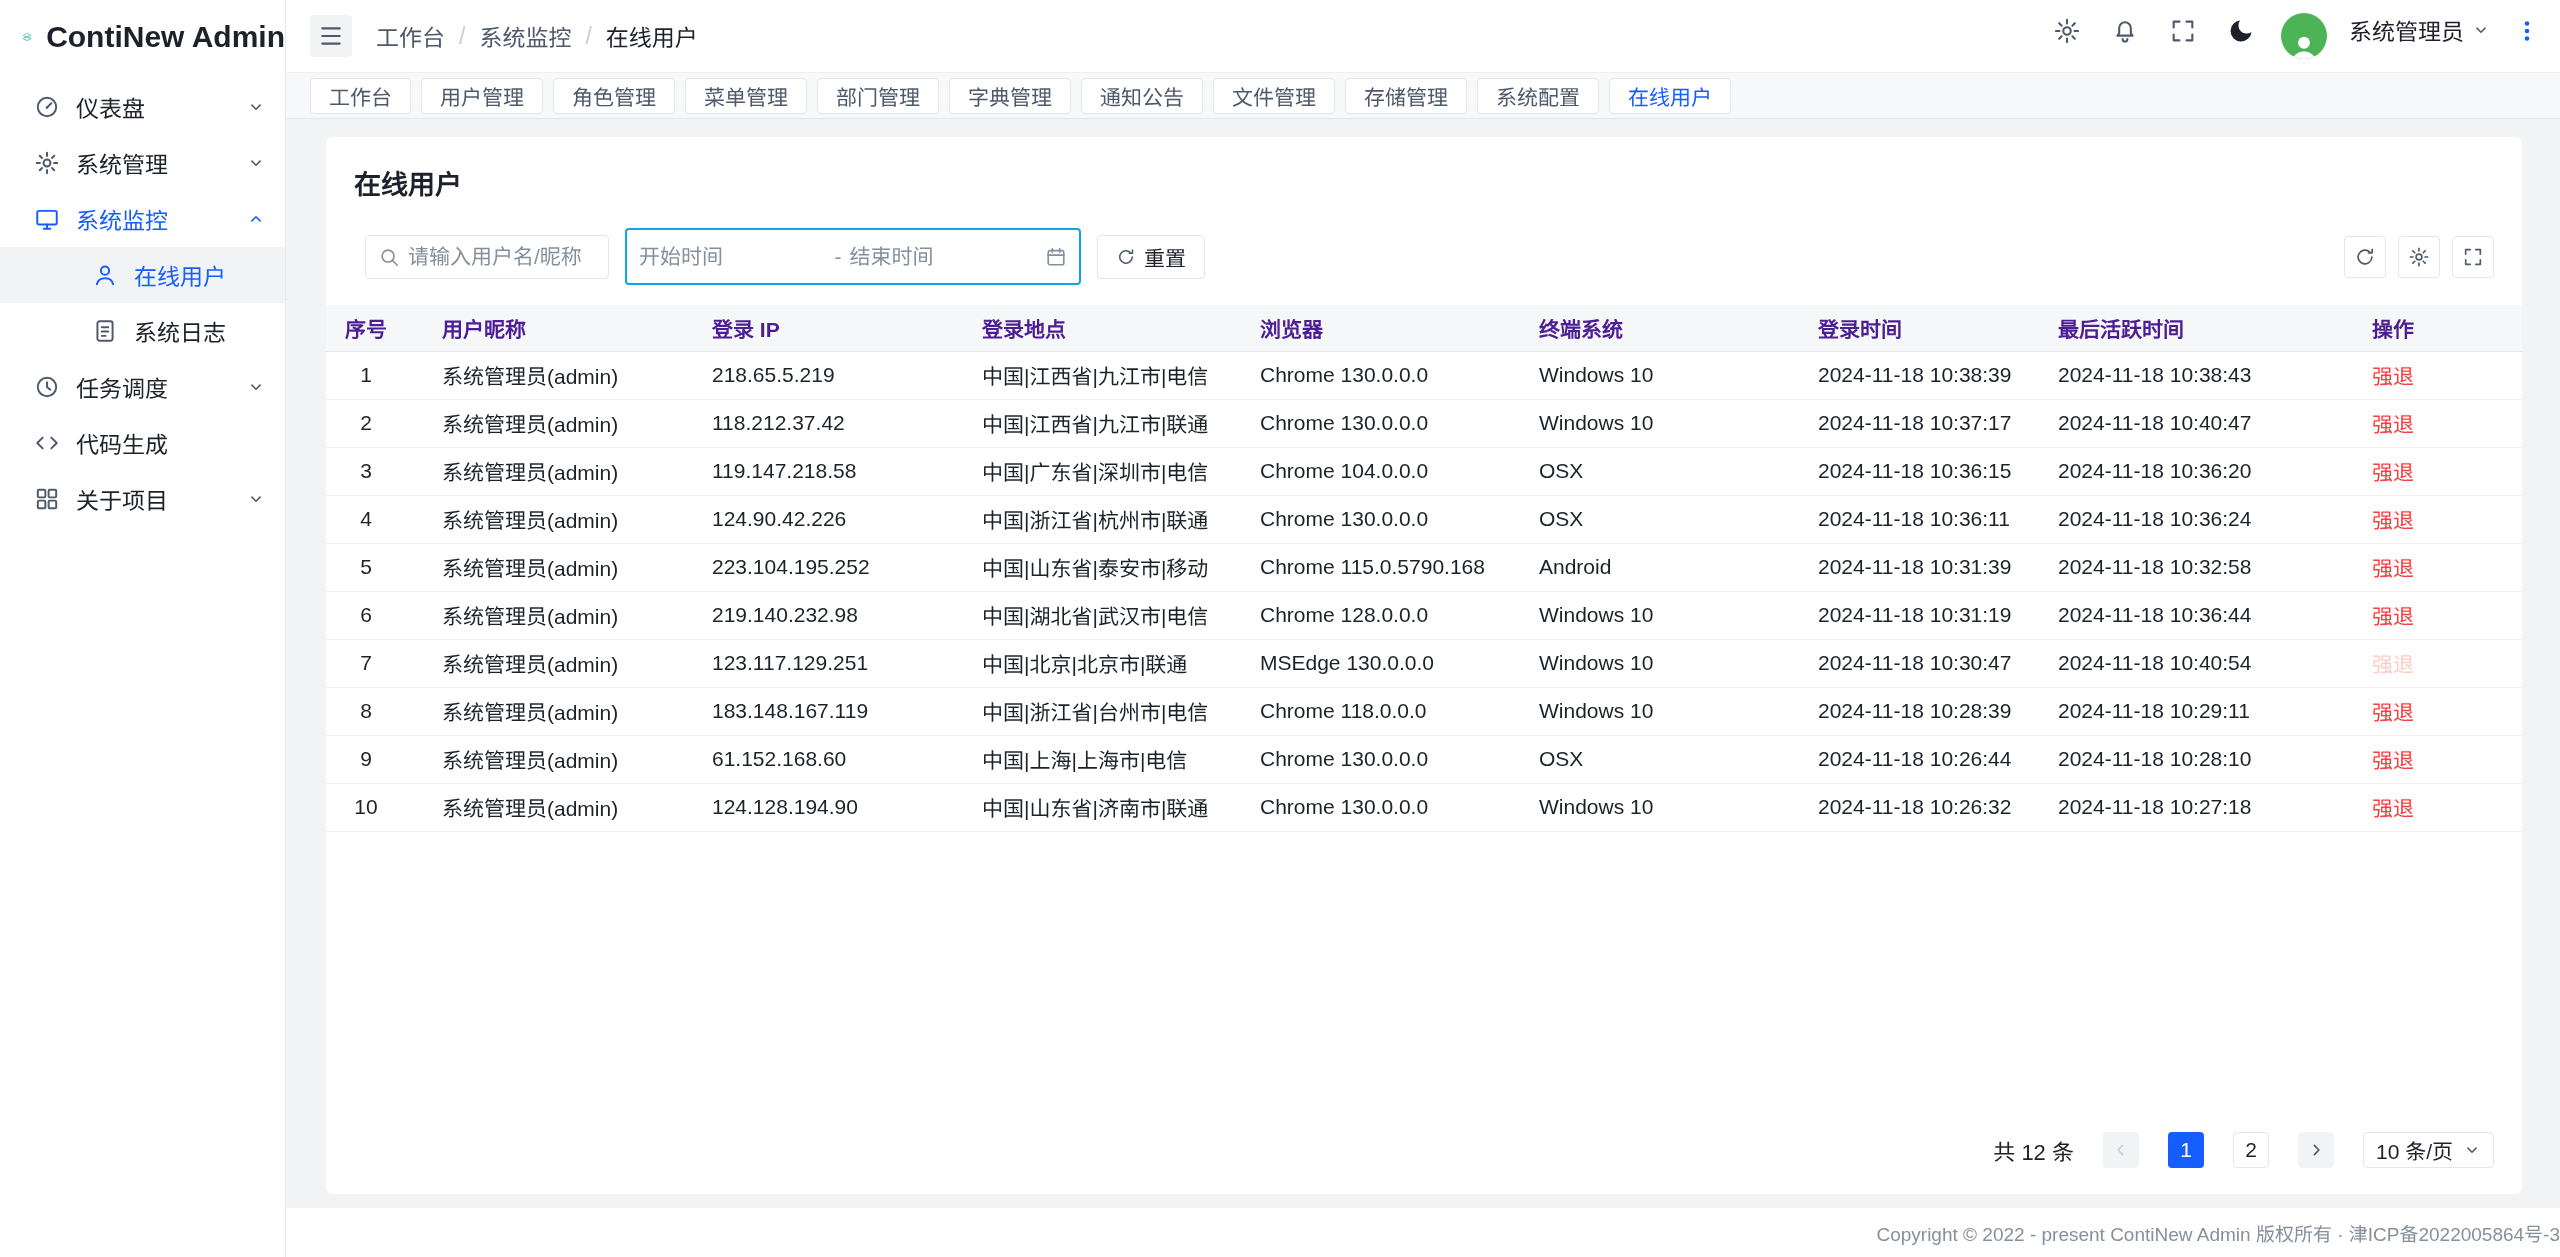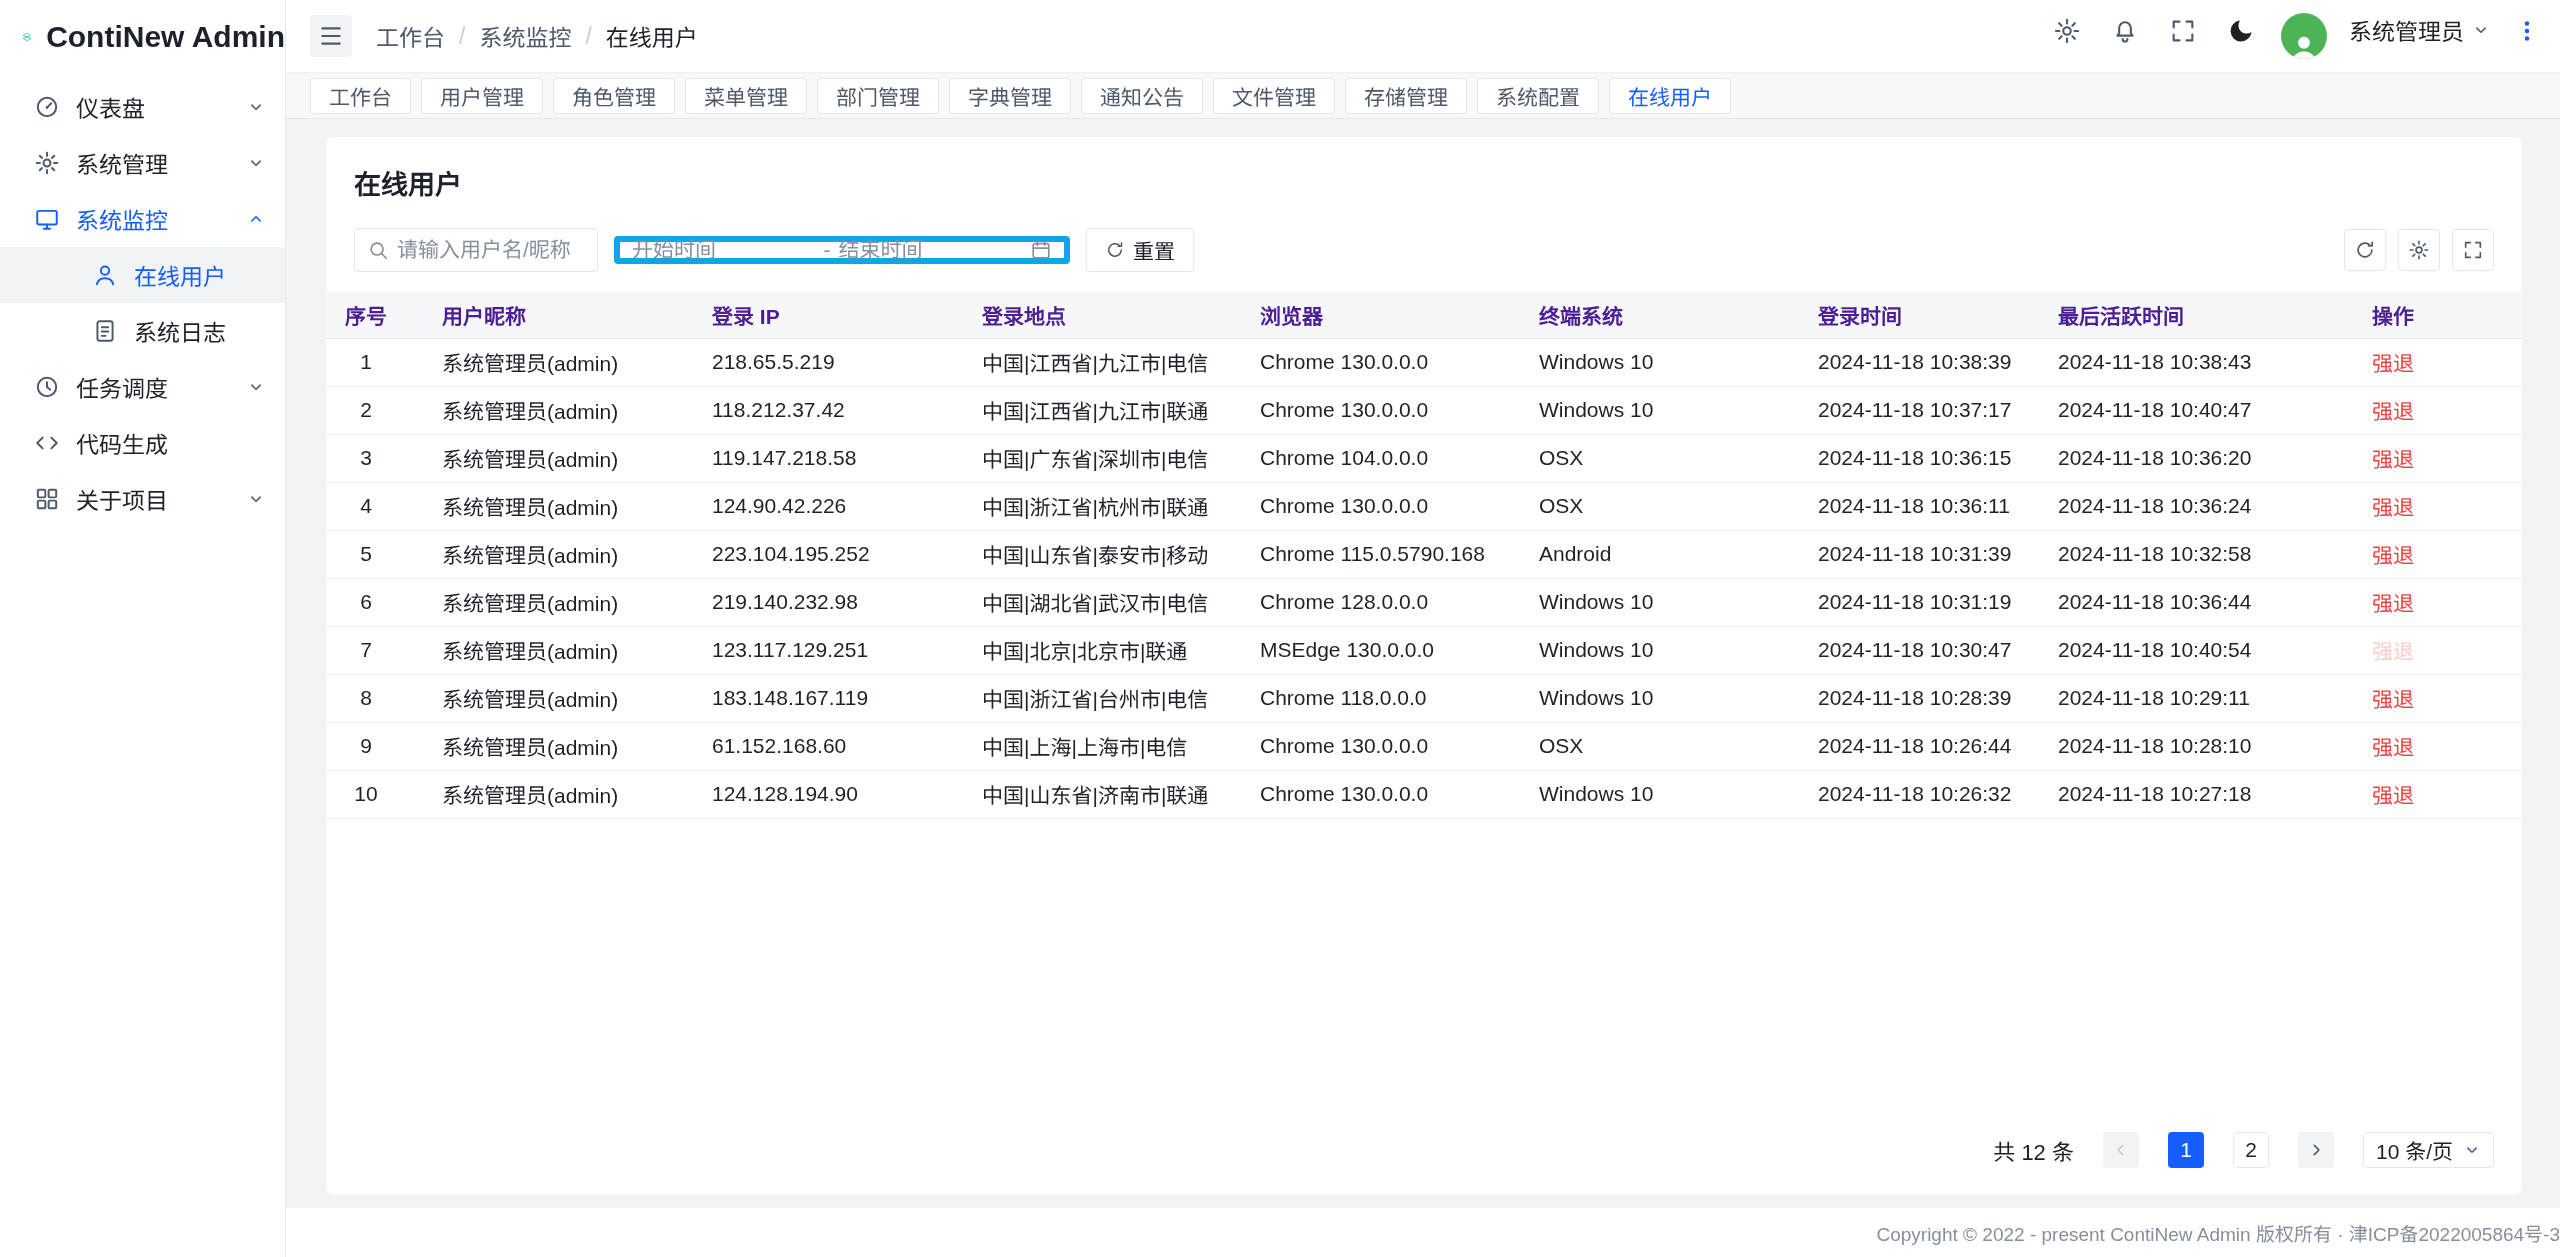--- a/index.html
+++ b/index.html
@@ -43,24 +43,24 @@
 
   .tabbar { height:46px; background:#f7f8fa; border-bottom:1px solid #e5e6eb; display:flex; align-items:center; gap:10px; padding:0 24px; overflow:hidden; }
   .tab { height:36px; padding:0 18px; display:flex; align-items:center; background:#fff; border:1px solid #e5e6eb; border-radius:4px; font-size:21px; color:#4e5969; cursor:pointer; white-space:nowrap; }
   .tab.active { color:#165dff; }
 
   .content { flex:1; min-height:0; background:#f2f3f5; padding:18px 38px 14px 40px; }
   .card { background:#fff; border-radius:6px; height:100%; display:flex; flex-direction:column; overflow:hidden; }
   .page-title { margin:26px 28px 0; font-size:27px; font-weight:600; color:#1d2129; }
 
   .filter-row { display:flex; align-items:center; gap:16px; margin:26px 28px 0; }
-  .search-box { width:244px; height:44px; border:1px solid #e5e6eb; border-radius:4px; background:#fff; display:flex; align-items:center; gap:8px; padding:17px 12px; color:#86909c; }
+  .search-box { width:244px; height:44px; border:1px solid #e5e6eb; border-radius:4px; background:#fff; display:flex; align-items:center; gap:8px; padding:17px 12px; color:#86909c;margin-left:11px; }
   .search-box input, .date-range input { border:none; outline:none; flex:1; min-width:0; font-size:21px; font-family:inherit; color:#1d2129; background:transparent; }
   input::placeholder { color:#86909c; }
-  .date-range { width:456px; height:28px; border:6px solid #0ea5e9; border-radius:4px; background:#fff; display:flex; align-items:center; gap:8px; padding:0 12px; color:#86909c; }
+  .date-range { width:456px; height:57px; border:2px solid #0ea5e9; border-radius:4px; background:#fff; display:flex; align-items:center; gap:8px; padding:0 12px; color:#86909c; }
   .dr-sep { font-size:21px; color:#86909c; }
   .reset-btn { height:44px; padding:0 18px; border:1px solid #e5e6eb; background:#fff; border-radius:4px; display:flex; align-items:center; gap:8px; font-size:21px; color:#1d2129; cursor:pointer; font-family:inherit; white-space:nowrap; }
   .reset-btn svg { color:#4e5969; }
   .toolbar-right { margin-left:auto; display:flex; gap:12px; }
   .tbtn { width:42px; height:42px; border:1px solid #e5e6eb; background:#fff; border-radius:4px; display:flex; align-items:center; justify-content:center; color:#4e5969; cursor:pointer; }
 
   .table-wrap { margin-top:20px; }
   table { width:100%; border-collapse:collapse; table-layout:fixed; }
   th { background:#f6f7f9; height:46px; text-align:left; font-size:21px; font-weight:700; color:#4c1d95; padding:0 10px 0 26px; border-bottom:1px solid #e5e6eb; white-space:nowrap; overflow:hidden; }
   td { height:48px; font-size:21px; color:#1d2129; padding:0 10px 0 26px; border-bottom:1px solid #eceef1; white-space:nowrap; overflow:hidden; }

